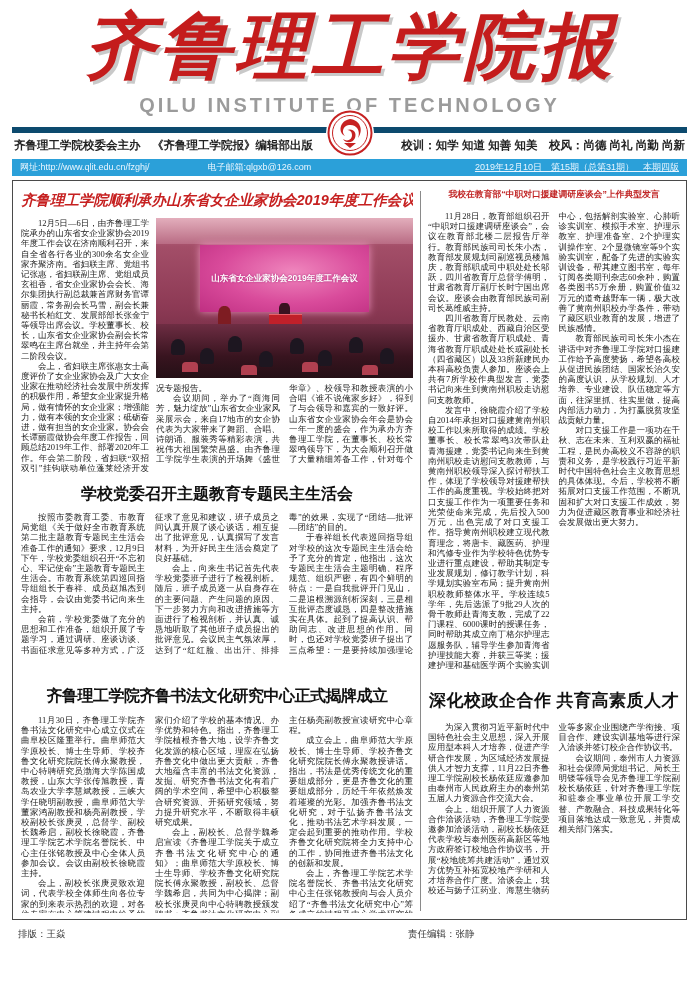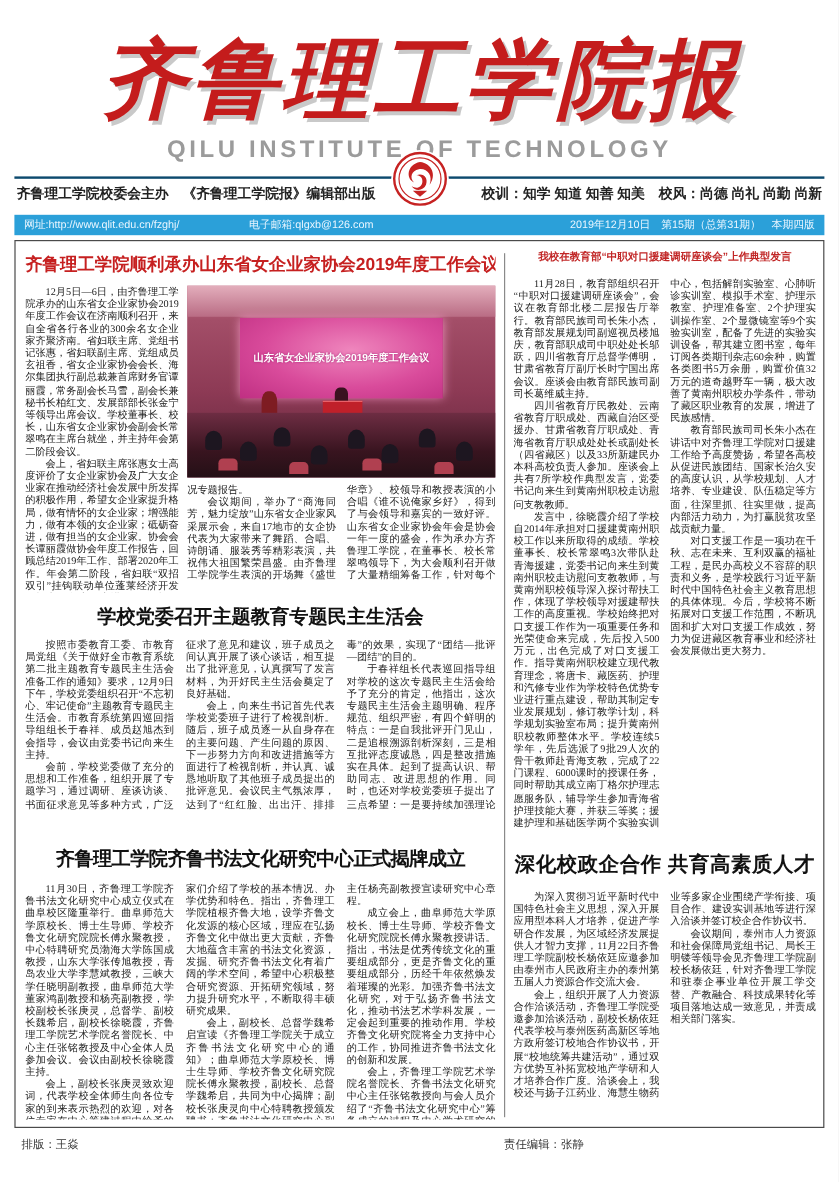--- a/index.html
+++ b/index.html
@@ -3,62 +3,62 @@
 <meta charset="utf-8">
 <style>
   * { margin:0; padding:0; box-sizing:border-box; }
   html,body { background:#e8e8e8; }
   .page {
     position:relative; width:699px; height:985px; margin:0 auto;
     background:#ffffff; overflow:hidden;
     font-family:"Liberation Serif","DejaVu Serif",serif; color:#1c1c1c;
   }
   
-  .masthead { position:relative; padding-top:20px; }
+  .masthead { position:relative; }
   .title-cn {
     text-align:center; font-family:"DejaVu Serif",serif; font-weight:bold; font-style:italic;
     font-size:72px; line-height:92px; letter-spacing:4px; color:#c41c1c;
     text-shadow:3px 3px 0 #c9c9c9; white-space:nowrap;
   }
   .title-en {
     text-align:center; font-family:"Liberation Sans","DejaVu Sans",sans-serif;
     font-weight:bold; font-size:20px; letter-spacing:3px; color:#9b9b9b; margin-top:2px;
   }
   .pub-line {
-    position:relative; margin:10px 12px 0 12px; border-top:2px solid #0c4a6e;
+    position:relative; margin:10px 12px 0 12px; border-top:6px solid #0c4a6e;
     display:flex; justify-content:space-between; padding:5px 2px 2px 2px;
     font-family:"Liberation Sans","DejaVu Sans",sans-serif; font-weight:bold;
     font-size:11.5px; color:#222; height:28px;
   }
   .logo-wrap {
     position:absolute; left:50%; top:-24px; transform:translateX(-50%);
     width:48px; height:48px; background:#fff; border-radius:50%;
     display:flex; align-items:center; justify-content:center; z-index:3;
   }
   
   .info-bar {
     margin:4px 12px 0 12px; height:17px; background:#2ba0d9; color:#eaf6ff;
     display:flex; align-items:center; padding:0 8px;
     font-family:"Liberation Sans","DejaVu Sans",sans-serif; font-size:9px; line-height:17px;
     white-space:nowrap;
   }
   .info-bar .email { margin-left:58px; }
-  .info-bar .issue { margin-left:auto; }
+  .info-bar .issue { margin-left:auto;text-decoration:underline; }
   
   .frame {
     margin:4px 12px 0 12px; border:1px solid #4a4a4a; height:740px;
     display:flex; padding:8px 6px 6px 8px; overflow:hidden;
   }
   .sec-left { width:392px; overflow:hidden; }
   .v-divider { width:1px; background:#8a8a8a; margin:2px 7px 2px 7px; }
   .sec-right { flex:1; overflow:hidden; }
   
   .hl { font-family:"Liberation Sans","DejaVu Sans",sans-serif; font-weight:bold;
         text-align:center; white-space:nowrap; }
-  .hl-a1 { font-size:14.5px; color:#c62020; margin:2px 0 8px 0; }
+  .hl-a1 { font-size:14.5px; color:#c62020; margin:2px 0 8px 0;font-style:italic; }
   .hl-a2 { font-size:16px;  color:#111; margin:10px 0 7px 0; }
   .hl-a3 { font-size:16px;  color:#111; letter-spacing:-0.5px; margin:28px 0 8px 0; }
   .hl-r1 { font-size:8.8px; color:#c12626; margin:0 0 10px 0; }
   .hl-r2 { font-size:17px; color:#111; margin:16px 0 10px 0; letter-spacing:0.5px; }
   
   .bt { font-size:8.5px; line-height:10.2px; text-align:justify; color:#222; overflow:hidden; }
   .bt p { text-indent:2em; margin:0; }
   .cont p:first-child { text-indent:0; }
   .cols2 { column-count:2; column-gap:9px; column-fill:auto; }
   .cols3 { column-count:3; column-gap:10px; column-fill:auto; }
@@ -93,21 +93,21 @@
                  background:linear-gradient(#6e2d43, #38141f 60%, #241016);
                  overflow:hidden; }
   .ph-audience span { position:absolute; width:14px; height:16px; border-radius:50% 50% 20% 20%;
                       background:#1d1620; }
   .ph-audience i { position:absolute; width:16px; height:10px; border-radius:4px 4px 0 0;
                    background:#b04050; }
   
   .footer { position:relative; height:26px; margin:0 12px;
             font-family:"Liberation Sans","DejaVu Sans",sans-serif; font-size:9.5px; color:#333; }
   .footer .ft-left  { position:absolute; left:6px;  top:8px; }
-  .footer .ft-right { position:absolute; left:408px; top:8px;text-align:center; }
+  .footer .ft-right { position:absolute; left:396px; top:8px;text-align:center; }
 </style>
 </head>
 <body>
 
 <div class="page">
 
   <header class="masthead">
     <div class="title-cn">齐鲁理工学院报</div>
     <div class="title-en">QILU INSTITUTE OF TECHNOLOGY</div>
     <div class="pub-line">

